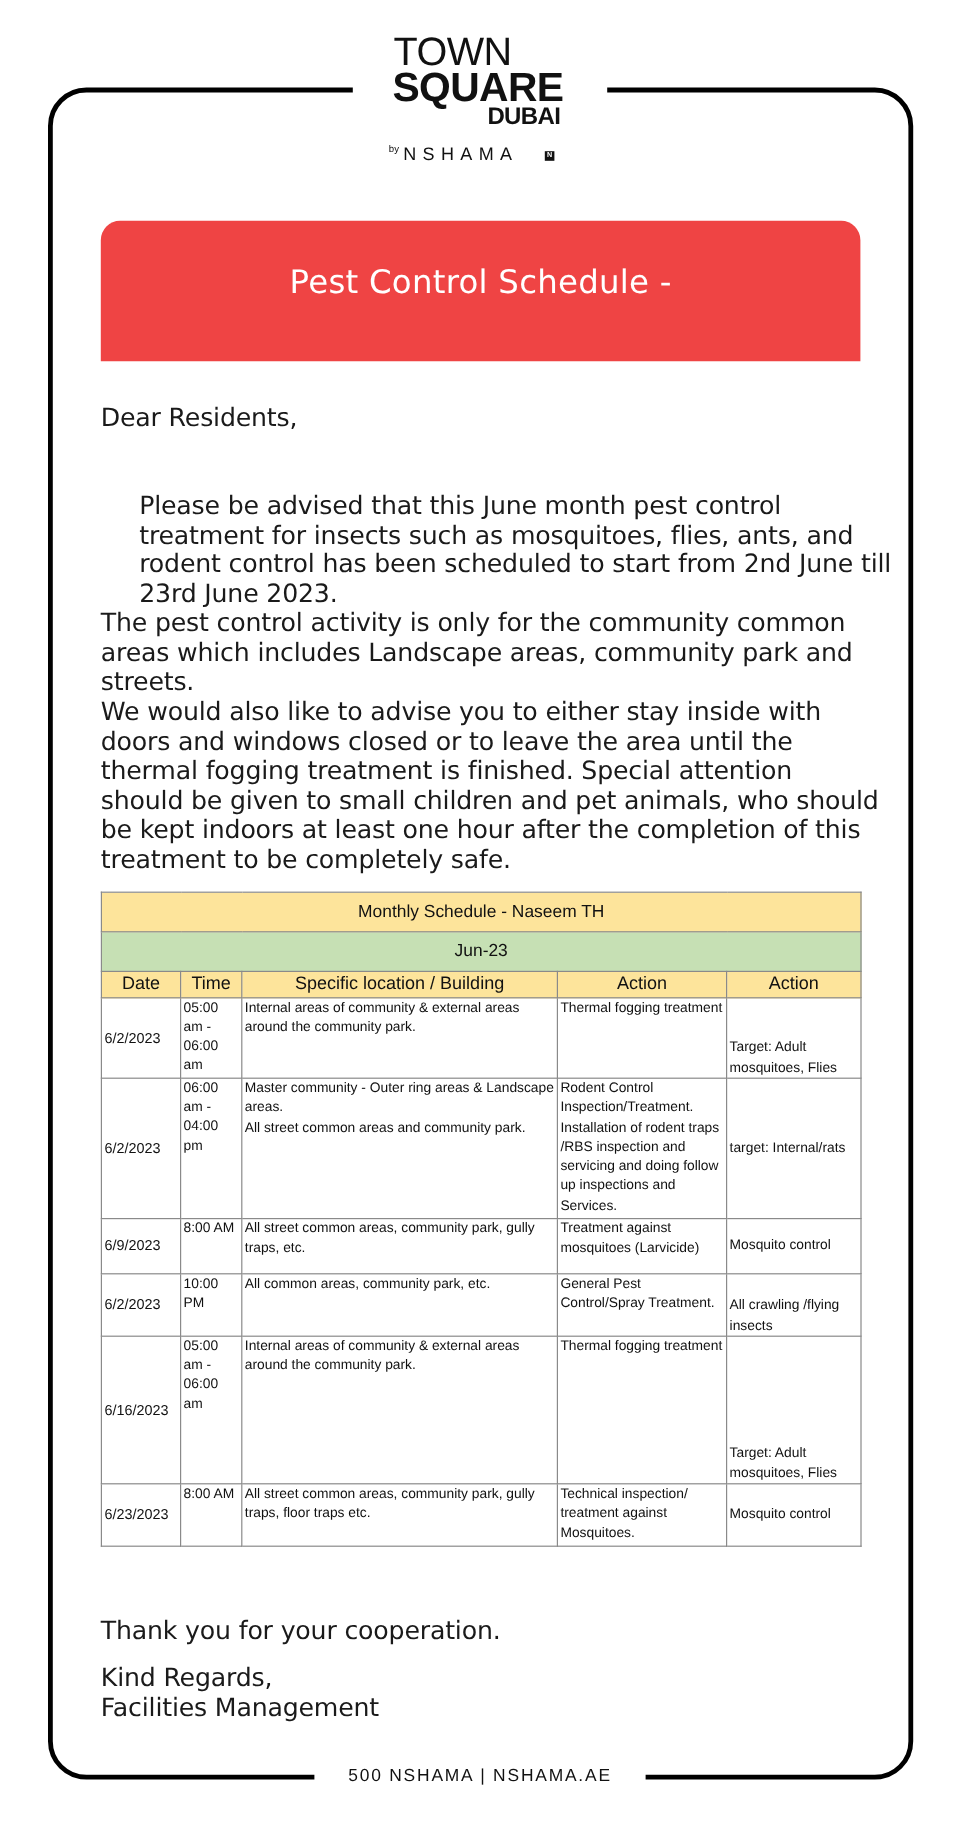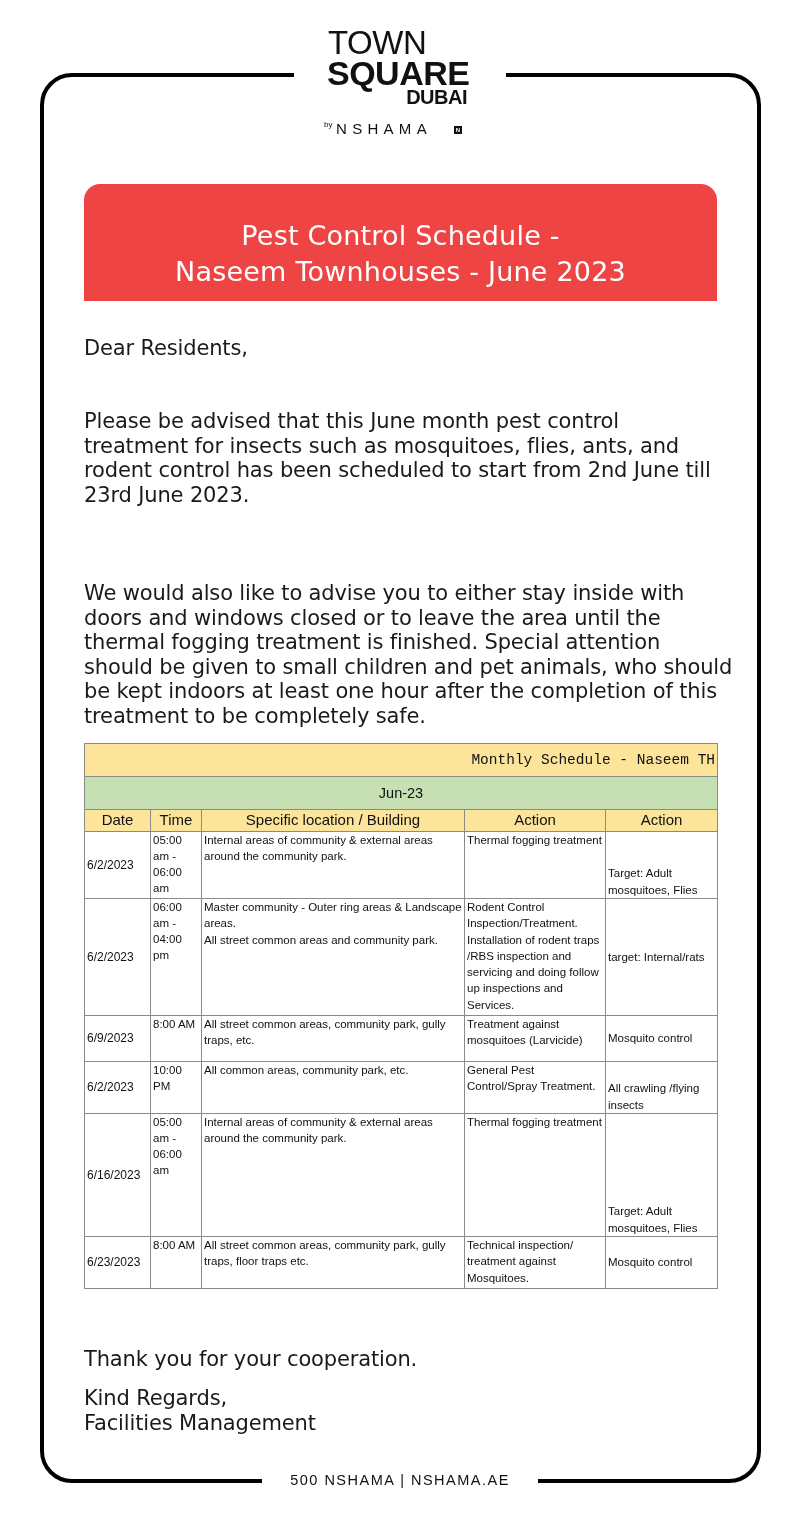--- a/index.html
+++ b/index.html
@@ -148,25 +148,24 @@
       table-layout: fixed;
     }
     .schedule td, .schedule th {
       border: 1px solid #8a8a8a;
       padding: 0 2px;
       vertical-align: top;
       font-weight: normal;
     }
     .schedule .t-title th {
       background: #fde49b;
-      text-align: right;
+      text-align: center;
       vertical-align: middle;
       height: 33px;
       font-size: 14.5px;
-      font-family: Liberation Mono, monospace;
     }
     .schedule .t-month th {
       background: #c6e0b4;
       text-align: center;
       vertical-align: middle;
       height: 33px;
       font-size: 14.5px;
     }
     .schedule .t-head th {
       background: #fde49b;
@@ -216,25 +215,25 @@
     <span class="town">TOWN</span>
     <span class="square">SQUARE</span>
     <span class="dubai">DUBAI</span>
     <span class="by">by</span>
     <span class="nshama">NSHAMA</span>
     <span class="nbox">N</span>
   </div>
 
   <div class="title-banner">
     <span class="line">Pest Control Schedule -</span>
-    <span class="line">Naseem Townhouses - June 2023</span>
   </div>
 
   <p class="body-text" style="top:336px;">Dear Residents,</p>
-  <p class="body-text" style="top:409px; width:640px;">Please be advised that this June month pest control treatment for insects such as mosquitoes, flies, ants, and rodent control has been scheduled to start from 2nd June till 23rd June 2023.</p>
+  <p class="body-text" style="top:409px; width:640px;margin-left:32px;">Please be advised that this June month pest control treatment for insects such as mosquitoes, flies, ants, and rodent control has been scheduled to start from 2nd June till 23rd June 2023.</p>
+  <p class="body-text" style="top:507px;">The pest control activity is only for the community common areas which includes Landscape areas, community park and streets.</p>
   <p class="body-text" style="top:581px; width:650px;">We would also like to advise you to either stay inside with doors and windows closed or to leave the area until the thermal fogging treatment is finished. Special attention should be given to small children and pet animals, who should be kept indoors at least one hour after the completion of this treatment to be completely safe.</p>
 
   <table class="schedule">
     <colgroup>
       <col style="width:66px">
       <col style="width:51px">
       <col style="width:263px">
       <col style="width:141px">
       <col style="width:112px">
     </colgroup>

